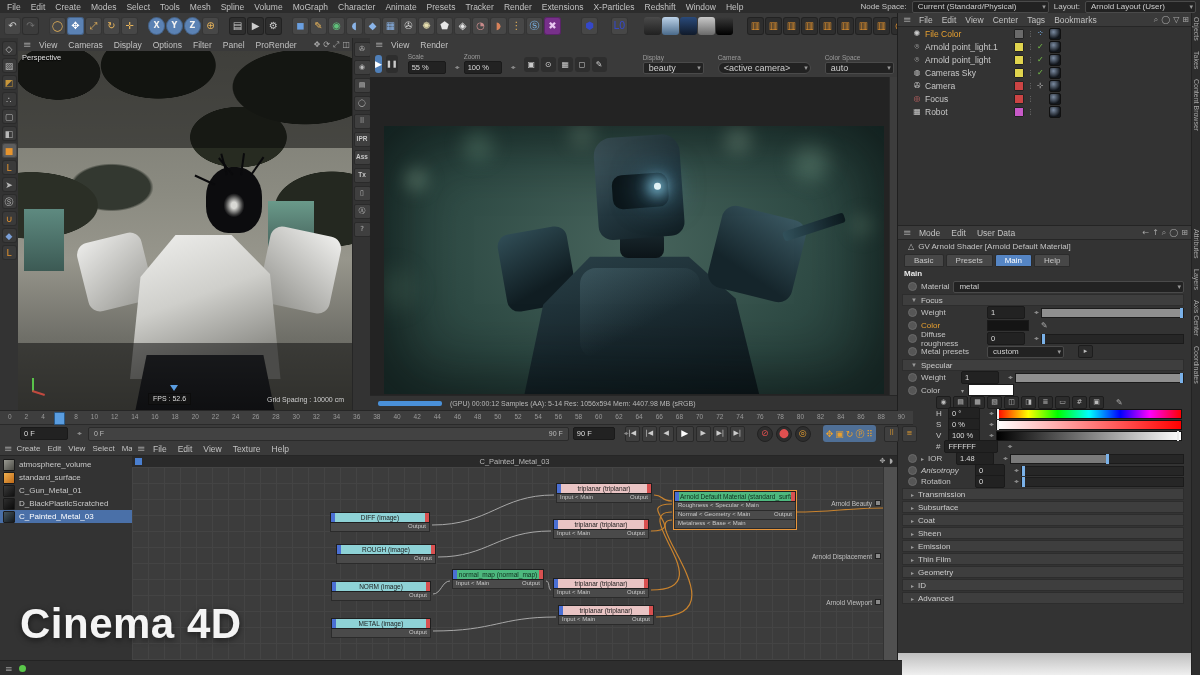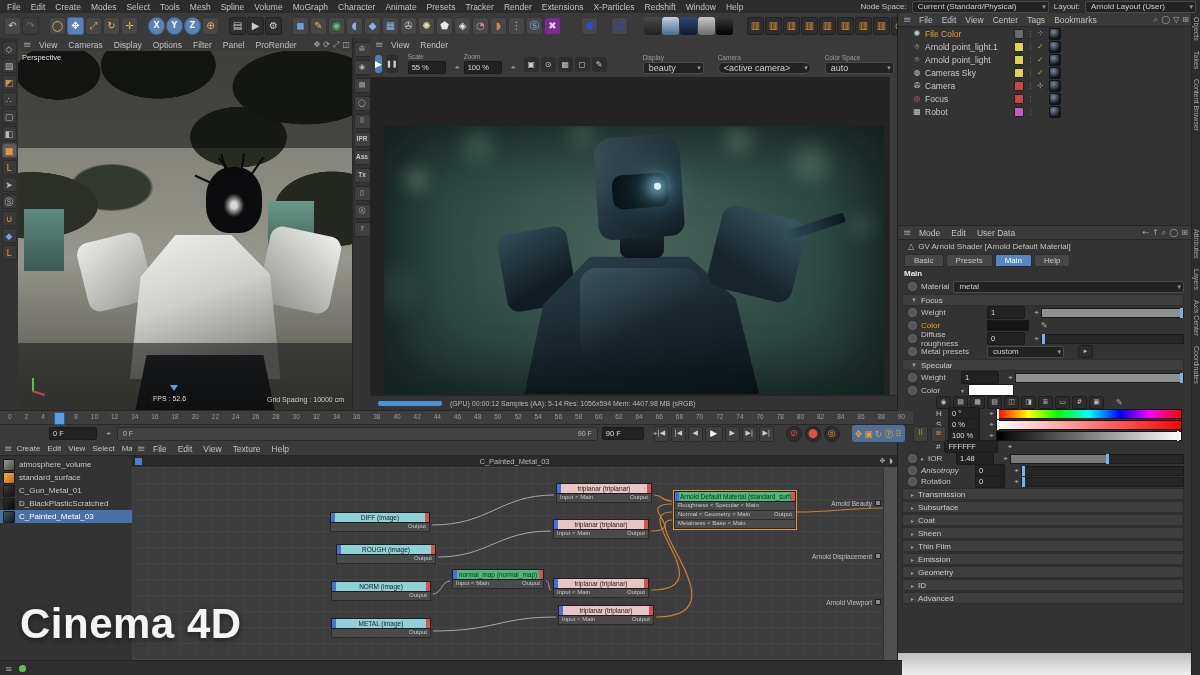--- a/index.html
+++ b/index.html
@@ -153,21 +153,21 @@
   .bar.val{background:linear-gradient(90deg,#000,#fff);}
   .pick{width:13px;height:11px;background:#2c2c2c;border:1px solid #1d1d1d;border-radius:2px;color:#bbb;
         font-size:7px;line-height:11px;text-align:center;font-family:"DejaVu Sans",sans-serif;}
 
   
   #timeline{left:0;top:410px;width:897px;height:32px;background:#3a3a3a;border-top:1px solid #262626;}
   #ruler{position:absolute;left:0;top:0;width:897px;height:13px;background:#3e3e3e;border-bottom:1px solid #2a2a2a;
          display:flex;justify-content:space-between;padding:0 8px;}
   #ruler .tick{font-size:6.5px;color:#9a9a9a;line-height:11px;position:relative;}
   #playhead{position:absolute;left:54px;top:1px;width:9px;height:11px;background:#5a9de0;border:1px solid #2a5a8a;border-radius:1px;}
-  #tlControls{position:absolute;left:0;top:13px;width:897px;height:19px;display:flex;align-items:center;gap:4px;padding-left:7px;margin-left:42px;}
+  #tlControls{position:absolute;left:0;top:13px;width:897px;height:19px;display:flex;align-items:center;gap:4px;padding-left:20px;}
   .track{position:relative;height:12px;background:#424242;border:1px solid #2a2a2a;border-radius:2px;color:#bbb;font-size:7px;}
   .tbtn{width:13px;height:14px;background:#3f3f3f;border:1px solid #2a2a2a;border-radius:2px;color:#ccc;text-align:center;
         font-size:7px;line-height:13px;font-family:"DejaVu Sans",sans-serif;flex:0 0 auto;}
   .tbtn.play{width:16px;font-size:9px;color:#fff;}
   .rbtn{width:14px;height:14px;border-radius:50%;background:#2e2e2e;border:1px solid #222;color:#e05050;text-align:center;
         font-size:9px;line-height:13px;font-family:"DejaVu Sans",sans-serif;flex:0 0 auto;}
   #keygroup{display:flex;gap:2px;background:#4f6f96;border-radius:3px;padding:1px 3px;align-items:center;height:15px;}
   #keygroup .kbtn{color:#e8a030;font-size:9px;font-family:"DejaVu Sans",sans-serif;line-height:14px;}
 
   
@@ -722,26 +722,26 @@
             <span>Coat</span>
           </div>
 
           <div class="sect">
             <span class="tri">▸</span>
             <span>Sheen</span>
           </div>
 
           <div class="sect">
             <span class="tri">▸</span>
-            <span>Thin Film</span>
+            <span>Emission</span>
           </div>
 
           <div class="sect">
             <span class="tri">▸</span>
-            <span>Emission</span>
+            <span>Thin Film</span>
           </div>
 
           <div class="sect">
             <span class="tri">▸</span>
             <span>Geometry</span>
           </div>
 
           <div class="sect">
             <span class="tri">▸</span>
             <span>ID</span>

